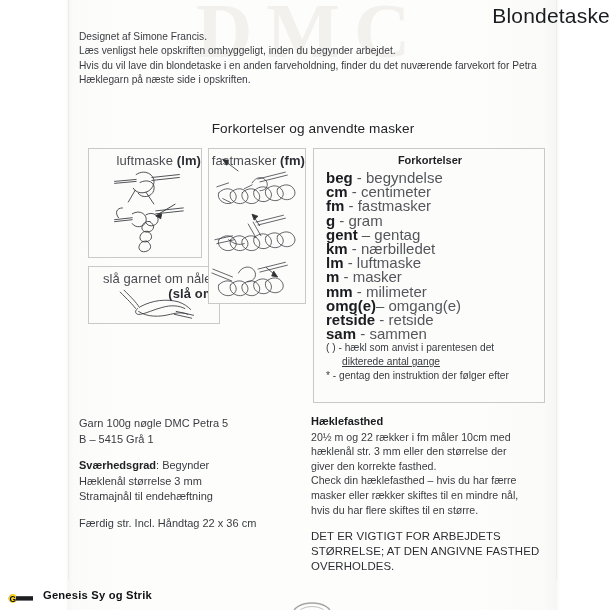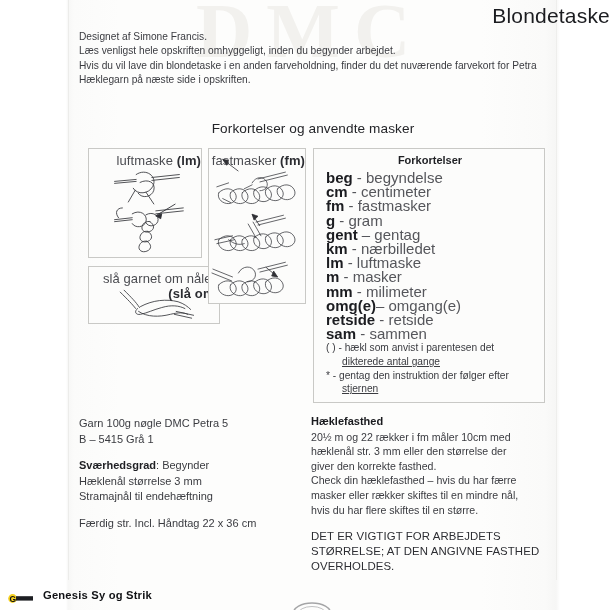--- a/index.html
+++ b/index.html
@@ -334,21 +334,20 @@
     <div class="abbr-row"><span class="k">retside</span><span> - </span><span>retside</span></div>
     <div class="abbr-row"><span class="k">sam</span><span> - </span><span>sammen</span></div>
 
     <div class="abbr-note">
       <span>( ) - hækl som anvist i parentesen det</span>
       <span class="ind">dikterede antal gange</span>
     </div>
     <div class="abbr-note">
       <span>*</span>
       <span>- gentag den instruktion der følger efter</span>
-      <span class="ind">stjernen</span>
     </div>
   </div>
 
   <div class="col-left">
     <p>Garn 100g nøgle DMC Petra 5</p>
     <p>B – 5415 Grå       1</p>
     <div class="gap"></div>
     <p><b>Sværhedsgrad</b><span>: Begynder</span></p>
     <p>Hæklenål størrelse 3 mm</p>
     <p>Stramajnål til endehæftning</p>

